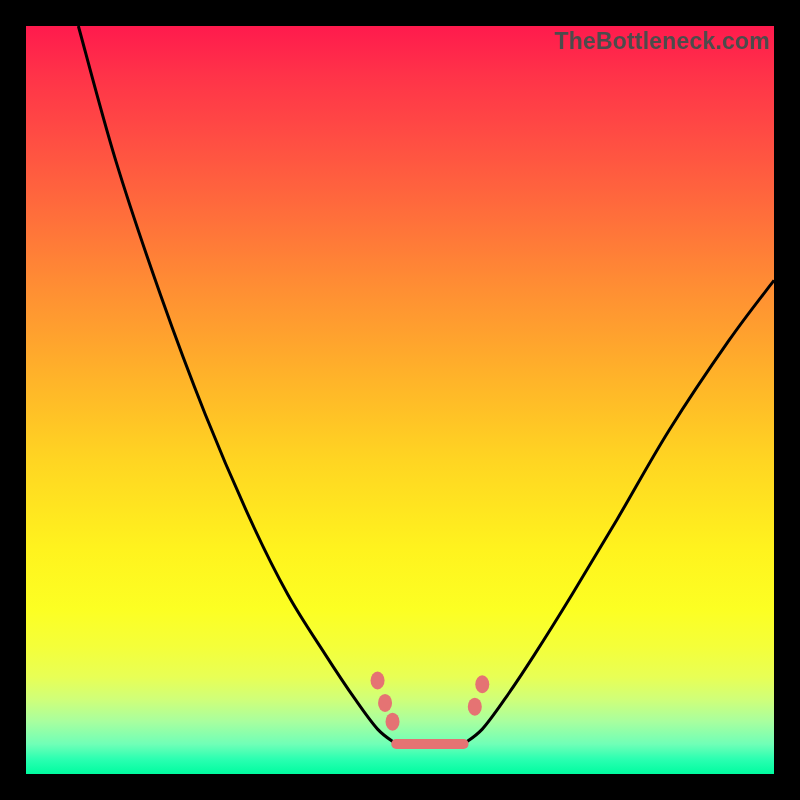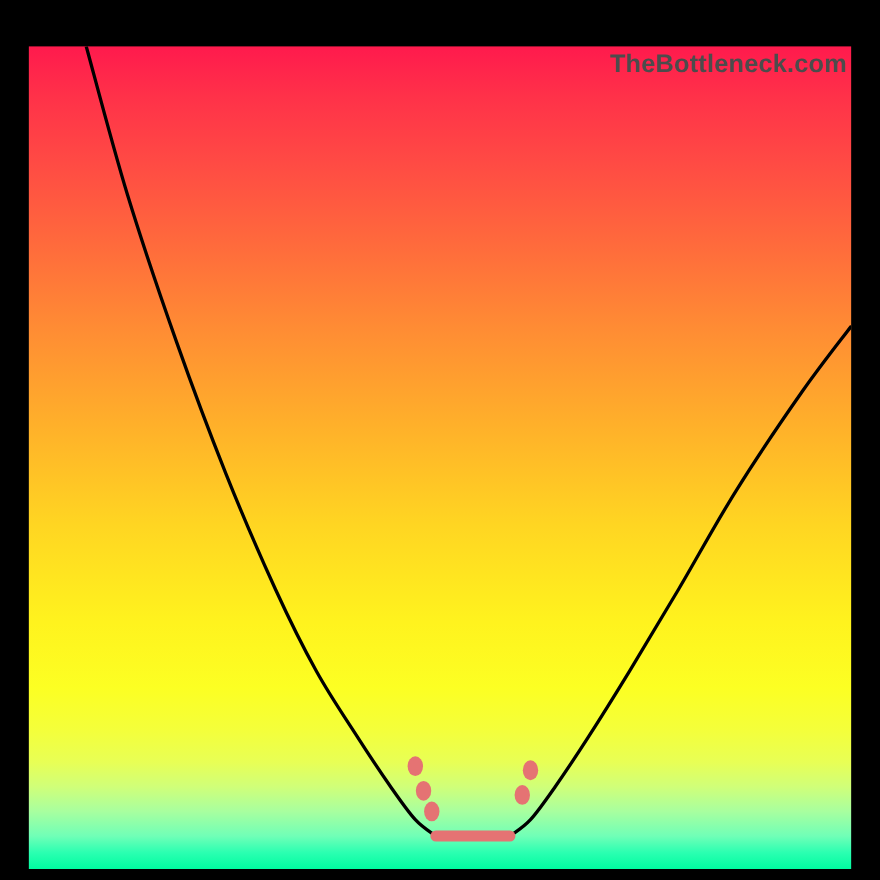--- a/index.html
+++ b/index.html
@@ -6,21 +6,21 @@
     margin: 0;
     padding: 0;
     width: 800px;
     height: 800px;
     background: #000;
     overflow: hidden;
     font-family: Arial, Helvetica, sans-serif;
   }
   .frame {
     position: absolute;
-    top: 16px; left: 0;
+    top: 0; left: 0;
     width: 800px;
     height: 777px;
     background: #000;
   }
   .plot-area {
     position: absolute;
     top: 26px;
     left: 26px;
     width: 748px;
     height: 748px;

